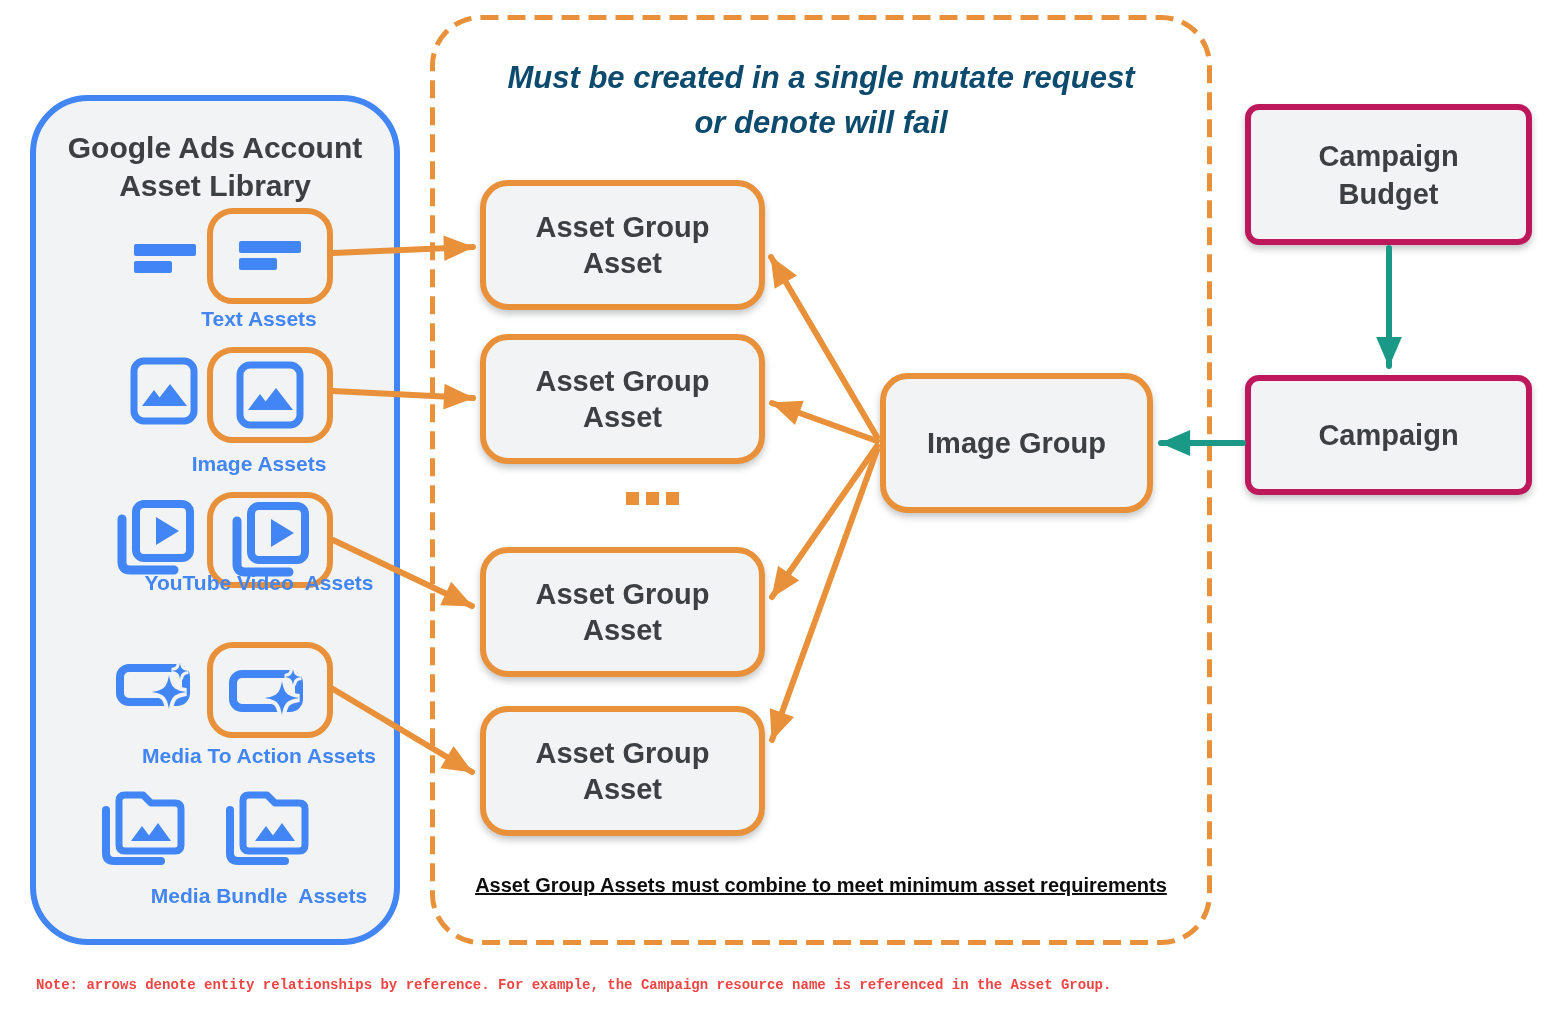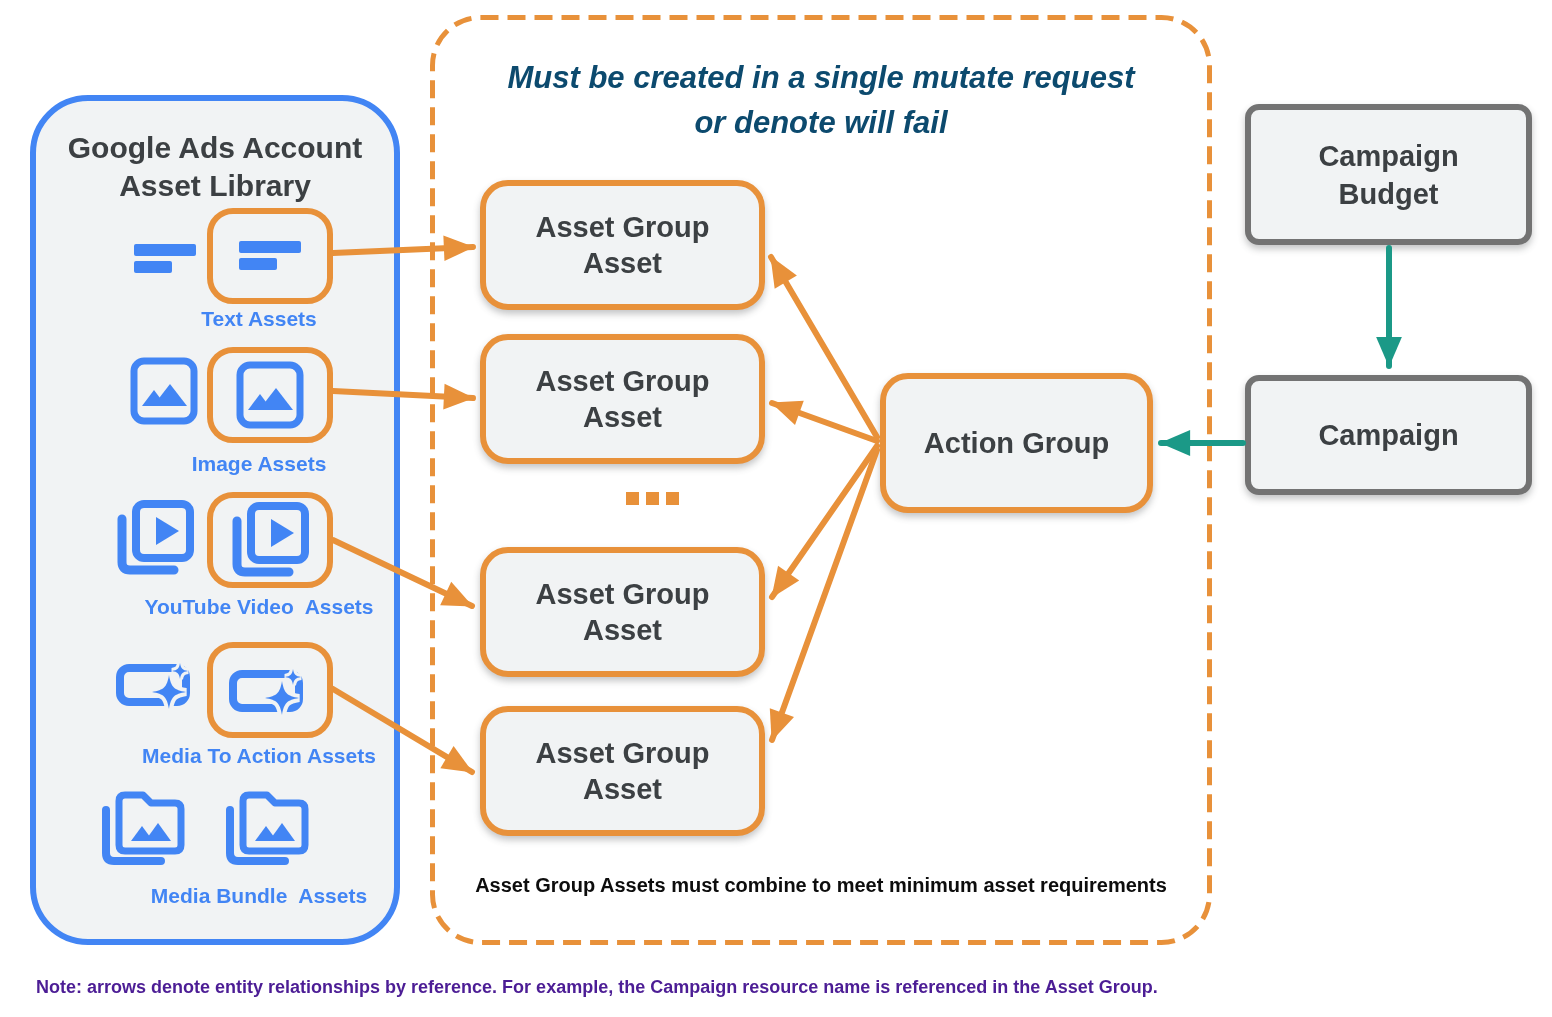--- a/index.html
+++ b/index.html
@@ -32,40 +32,40 @@
   }
   .plain-ic{position:absolute;z-index:3;}
 
   
   .mutate-title{
     position:absolute;left:430px;top:55px;width:782px;z-index:3;text-align:center;
     font-size:31px;line-height:45px;font-weight:700;font-style:italic;color:#0c4a6e;
   }
   .mutate-footnote{
     position:absolute;left:430px;top:874px;width:782px;z-index:3;text-align:center;
-    font-size:20px;font-weight:700;color:#0d0d0d;
+    font-size:20px;font-weight:700;color:#0d0d0d;text-decoration:underline;
   }
 
   
   .node{
     position:absolute;background:#F1F3F4;display:flex;align-items:center;justify-content:center;
     text-align:center;font-weight:700;color:#3C4043;z-index:4;
     box-shadow:0 4px 7px rgba(60,64,67,.30);
   }
   .node.orange{border:6px solid #E8913A;border-radius:28px;font-size:29px;line-height:36px;}
-  .node.teal{border:6px solid #737373;border-radius:14px;font-size:29px;line-height:38px;}
+  .node.teal{border:6px solid #be185d;border-radius:14px;font-size:29px;line-height:38px;}
   .node .wrap{max-width:205px;}
   .node .nowrap{white-space:nowrap;}
 
   .ellipsis{position:absolute;left:626px;top:492px;display:flex;gap:7px;z-index:4;}
   .ellipsis i{display:block;width:13px;height:13px;background:#E8913A;}
 
   .note{
     position:absolute;left:36px;top:977px;width:1480px;z-index:3;
-    font-size:18px;font-weight:700;color:#4c1d95;
+    font-size:14px;font-weight:700;color:#ef4444;font-family:Liberation Mono, monospace;
   }
 </style>
 </head>
 <body>
 
 <svg width="0" height="0" style="position:absolute" aria-hidden="true">
   <defs>
     <symbol id="sym-text" viewBox="0 0 62 30">
       <rect x="0" y="0" width="62" height="12" rx="2" fill="#4285F4"></rect>
       <rect x="0" y="17" width="38" height="12" rx="2" fill="#4285F4"></rect>
@@ -126,21 +126,21 @@
   <div class="lib-label" style="top:452px">Image Assets</div>
 
   <svg class="plain-ic" style="left:116px;top:500px" width="78" height="76">
       <use href="#sym-youtube"></use>
     </svg>
   <div class="hl" style="left:207px;top:492px">
     <svg width="78" height="76">
         <use href="#sym-youtube"></use>
       </svg>
   </div>
-  <div class="lib-label" style="top:595px">YouTube Video  Assets</div>
+  <div class="lib-label" style="top:571px">YouTube Video  Assets</div>
 
   <svg class="plain-ic" style="left:116px;top:656px" width="82" height="56">
       <use href="#sym-cta"></use>
     </svg>
   <div class="hl" style="left:207px;top:642px">
     <svg width="82" height="56">
         <use href="#sym-cta"></use>
       </svg>
   </div>
   <div class="lib-label" style="top:744px">Media To Action Assets</div>
@@ -171,21 +171,21 @@
       <i></i>
   </div>
   <div class="node orange" style="left:480px;top:547px;width:285px;height:130px">
     <span class="wrap">Asset Group Asset</span>
   </div>
   <div class="node orange" style="left:480px;top:706px;width:285px;height:130px">
     <span class="wrap">Asset Group Asset</span>
   </div>
 
   <div class="node orange" style="left:880px;top:373px;width:273px;height:140px">
-    <span class="nowrap">Action Group</span>
+    <span class="nowrap">Image Group</span>
   </div>
 
   <div class="node teal" style="left:1245px;top:104px;width:287px;height:141px">
     <span class="wrap">Campaign Budget</span>
   </div>
   <div class="node teal" style="left:1245px;top:375px;width:287px;height:120px">
     <span class="nowrap">Campaign</span>
   </div>
 
   <div class="note">Note: arrows denote entity relationships by reference. For example, the Campaign resource name is referenced in the Asset Group.</div>

